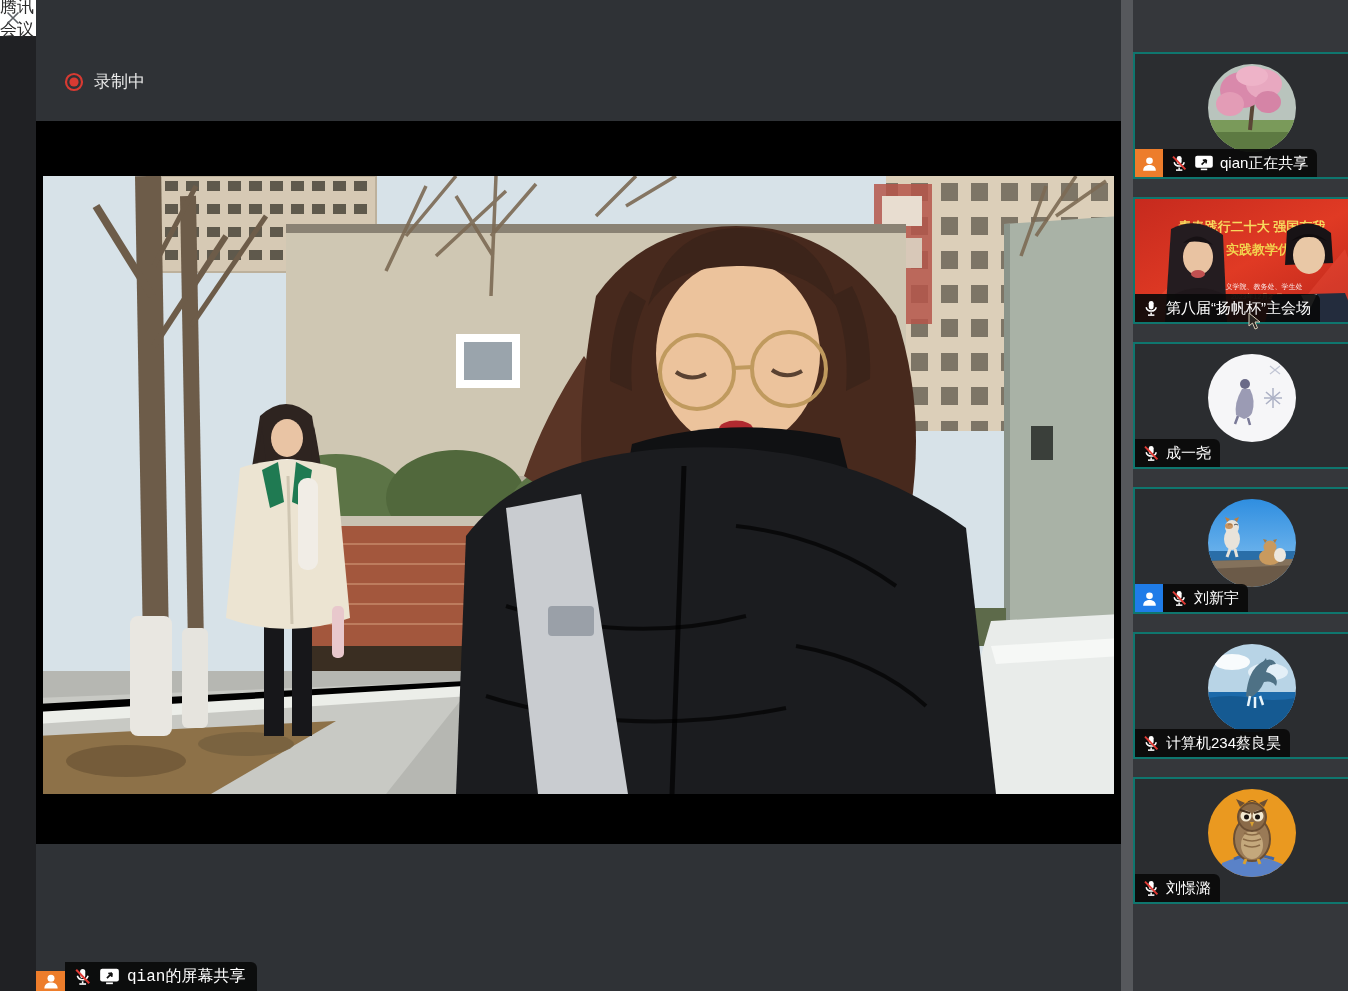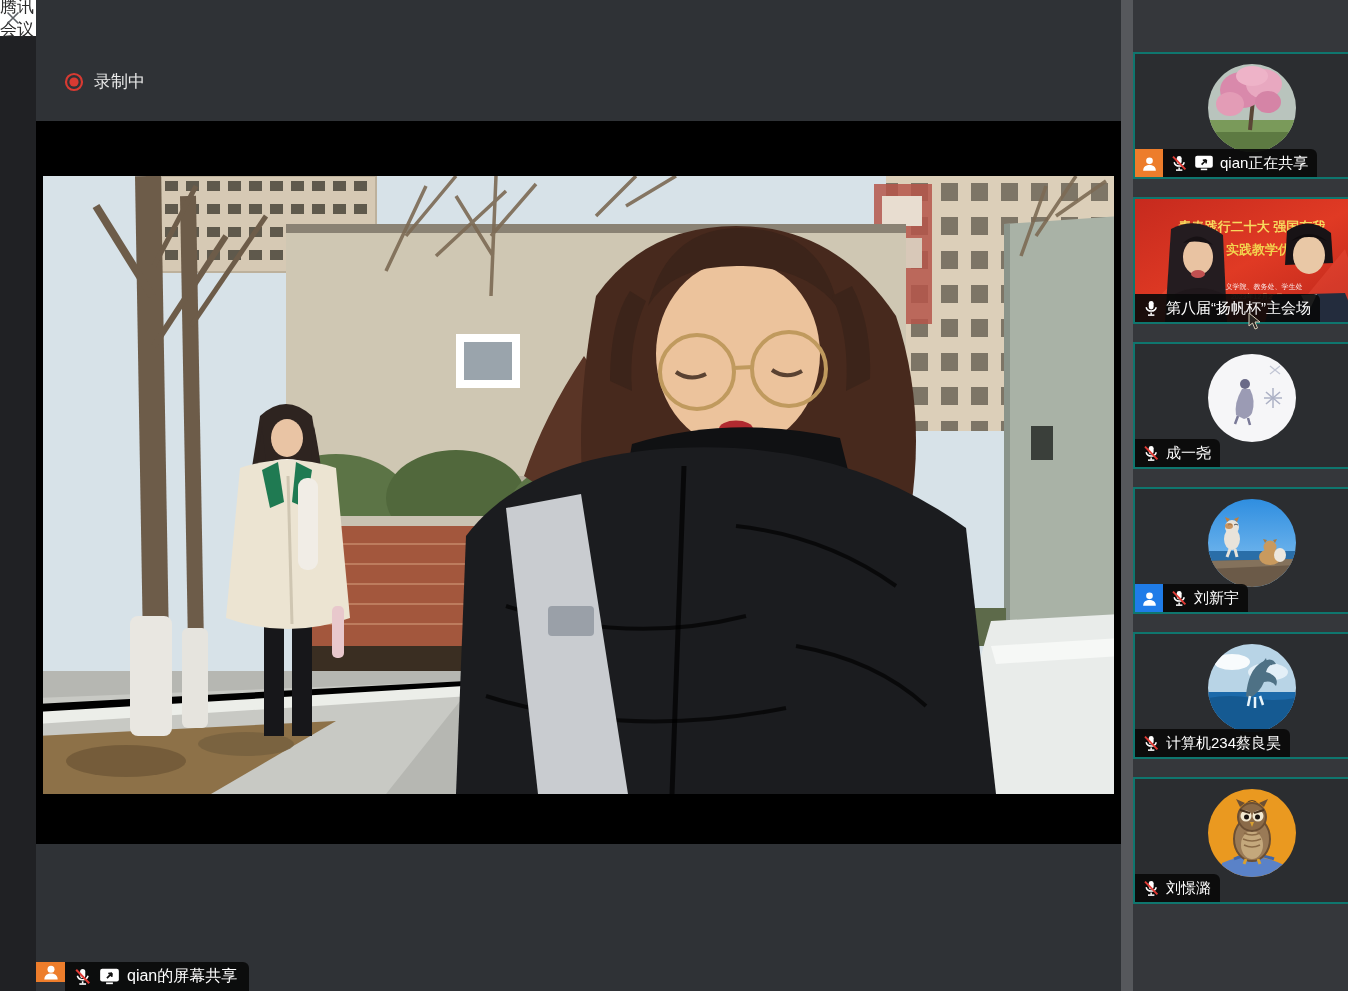--- a/index.html
+++ b/index.html
@@ -19,21 +19,21 @@
   
   .app-row { position:relative; flex:1; display:flex; }
 
   
   .stage { position:relative; width:1085px; background:#2f3236; overflow:hidden; }
   .record-badge { position:absolute; top:70px; left:28px; display:flex; align-items:center;
     gap:10px; color:#e9e9e9; font-size:17px; z-index:5;justify-content:center; }
   .video-band { position:absolute; top:121px; left:0; width:1085px; height:723px; background:#000; }
   .video-scene { position:absolute; top:55px; left:0; width:1085px; height:618px; }
 
-  .share-pill-row { position:absolute; left:0; bottom:0; display:flex; align-items:flex-start; z-index:6; }
+  .share-pill-row { position:absolute; left:0; bottom:0; display:flex; align-items:flex-end; z-index:6;font-family:Liberation Mono, monospace; }
   .role-sq { width:29px; display:flex; align-items:center; justify-content:center; flex:0 0 29px; }
   .role-host { background:#ed7d2b; }
   .role-cohost { background:#1f7ce8; }
   .pill { display:flex; align-items:center; gap:7px; background:rgba(10,10,10,0.92);
     color:#fff; padding:0 12px 0 8px; font-size:16px; white-space:nowrap;
     border-top-right-radius:6px; }
   .pill .icon { display:flex; align-items:center; }
 
   
   .divider { width:12px; background:#56585c; flex:0 0 12px; }

